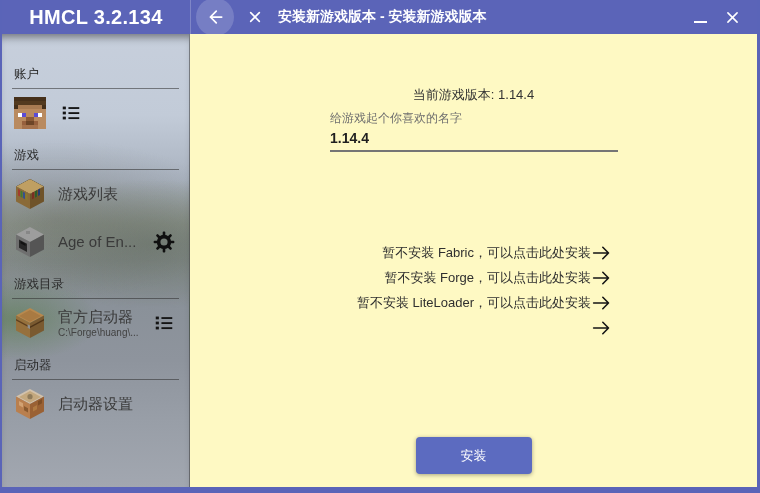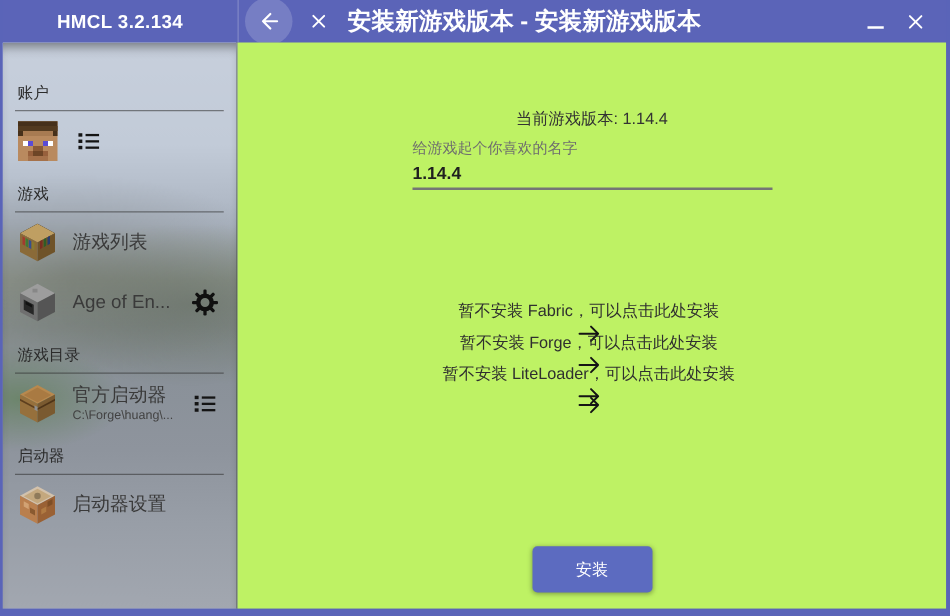--- a/index.html
+++ b/index.html
@@ -2,26 +2,26 @@
 <html><head>
 <meta charset="utf-8">
 <style>
   * { margin:0; padding:0; box-sizing:border-box; }
   html,body { width:760px; height:493px; font-family:"Liberation Sans","DejaVu Sans",sans-serif; }
   .window { position:relative; width:760px; height:493px; background:#5a64b8; overflow:hidden; }
   .app { position:absolute; left:2px; top:0; right:3px; bottom:6px; display:flex; flex-direction:column; overflow:hidden; }
 
   
   .titlebar { height:34px; flex:none; background:#5b64b8; display:flex; align-items:center; overflow:hidden; position:relative; }
-  .tb-left { width:188px; flex:none; text-align:center; color:#fff; font-weight:bold; font-size:15px; letter-spacing:.3px; }
+  .tb-left { width:188px; flex:none; text-align:center; color:#fff; font-weight:bold; font-size:20px; letter-spacing:.3px; }
   .tb-divider { width:1px; height:34px; background:rgba(255,255,255,.22); flex:none; }
   .back-btn { width:38px; height:38px; flex:none; margin-left:5px; border-radius:50%;
               background:rgba(255,255,255,.17); display:flex; align-items:center; justify-content:center; cursor:pointer; }
   .nav-close-btn { width:26px; height:26px; margin-left:8px; display:flex; align-items:center; justify-content:center; cursor:pointer; flex:none; }
-  .page-title { margin-left:10px; color:#fff; font-weight:bold; font-size:19px; white-space:nowrap; }
+  .page-title { margin-left:10px; color:#fff; font-weight:bold; font-size:14px; white-space:nowrap; }
   .tb-spacer { flex:1; }
   .min-btn { width:30px; height:34px; display:flex; align-items:center; justify-content:center; cursor:pointer; flex:none; }
   .min-glyph { width:13px; height:2px; background:#fff; transform:translateY(5px); }
   .win-close-btn { width:34px; height:34px; margin-right:8px; display:flex; align-items:center; justify-content:center; cursor:pointer; flex:none; }
 
   
   .body { flex:1; min-height:0; display:flex; }
 
   
   .sidebar { width:188px; flex:none; position:relative; overflow:hidden; padding-top:22px;
@@ -36,31 +36,31 @@
   .side-section-title { margin:10px 10px 0; padding:0 2px 5px; font-size:12.5px; color:#2b2b2b;
                         border-bottom:1px solid rgba(45,45,45,.55); }
   .side-item { display:flex; align-items:center; gap:12px; padding:8px 12px; cursor:pointer; }
   .side-item .icon-box { width:32px; height:32px; flex:none; }
   .side-item .texts { flex:1; min-width:0; }
   .side-item .ititle { font-size:15px; color:#3a3a3a; line-height:1.15; white-space:nowrap; overflow:hidden; }
   .side-item .isub { font-size:10px; color:#424242; margin-top:2px; white-space:nowrap; overflow:hidden; }
   .trailing { width:26px; flex:none; display:flex; justify-content:center; cursor:pointer; }
 
   
-  .main { flex:1; position:relative; background:#bef264; }
+  .main { flex:1; position:relative; background:#fef9c3; }
   .current-version { position:absolute; top:52px; left:0; right:0; text-align:center; font-size:13px; color:#333; }
   .name-field { position:absolute; top:76px; left:140px; width:288px; border-bottom:2px solid #757575; padding-bottom:4px; }
   .name-label { font-size:12px; color:#6e6e6e; }
   .name-input { display:block; width:100%; border:none; outline:none; background:transparent;
                 font-family:inherit; font-size:14px; font-weight:bold; color:#1f1f1f; margin-top:3px; padding:0; }
   .mod-rows { position:absolute; top:206px; left:140px; width:282px; }
-  .mod-row { height:25px; display:flex; align-items:center; justify-content:space-between; cursor:pointer;flex-direction:column; }
+  .mod-row { height:25px; display:flex; align-items:center; justify-content:flex-end; cursor:pointer; }
   .mod-label { font-size:13px; color:#2f2f2f; white-space:nowrap; }
   .install-btn { position:absolute; top:403px; left:50%; transform:translateX(-50%);
-                 width:96px; height:37px; background:#5c6bc0; color:#fff; font-size:13px; font-family:inherit;
+                 width:116px; height:37px; background:#5c6bc0; color:#fff; font-size:13px; font-family:inherit;
                  border:none; border-radius:4px; cursor:pointer; box-shadow:0 1px 4px rgba(0,0,0,.35); }
   svg { display:block; }
 </style>
 </head>
 <body>
 
 <div class="window">
   <div class="app">
 
     <div class="titlebar">

